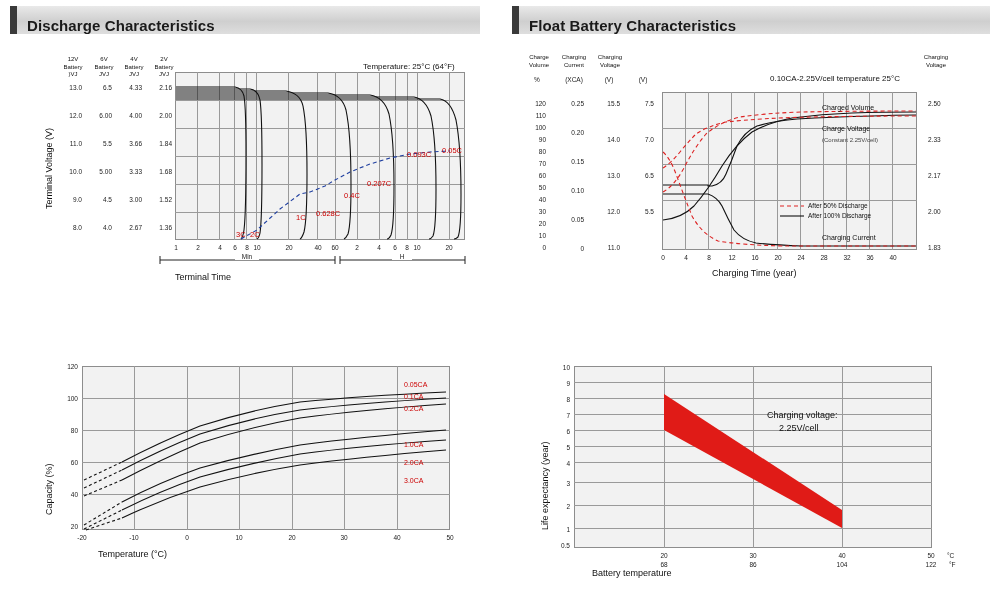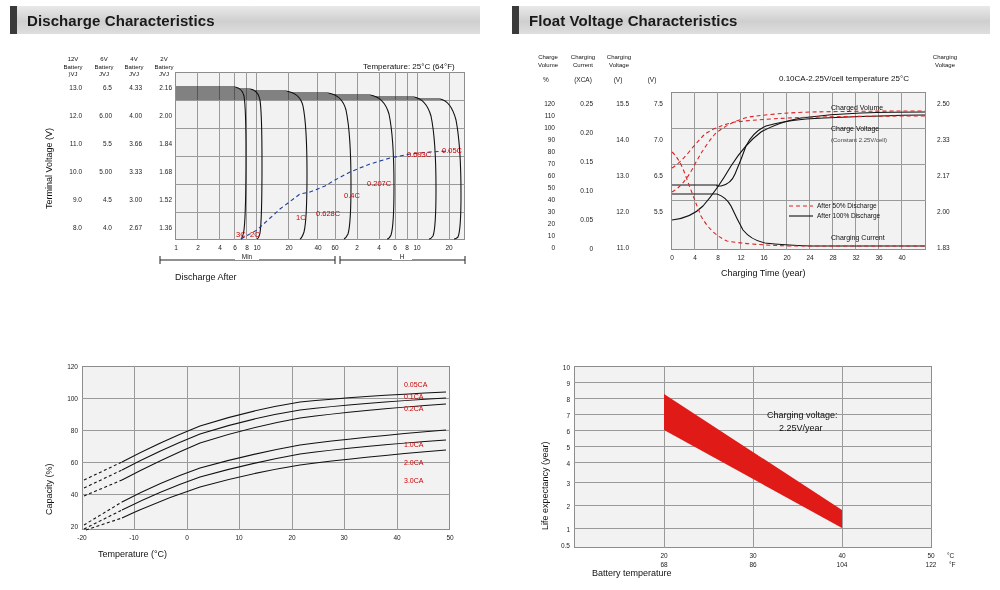--- a/index.html
+++ b/index.html
@@ -9,21 +9,21 @@
     overflow:hidden;
   }
   .page{position:relative;width:1000px;height:590px;}
 
   .panel{position:absolute;}
   .panel-title{
     position:relative;
     height:28px;
     background:linear-gradient(to bottom,#e9e9e9,#cfcfcf 55%,#dedede);
     border-left:7px solid #3a3a3a;
-    display:flex;align-items:center;
+    display:flex;align-items:flex-end;
     box-sizing:border-box;
   }
   .panel-title span{
     font-size:15px;font-weight:bold;color:#1a1a1a;
     padding-left:10px;letter-spacing:0.1px;
   }
   .plot-wrap{position:relative;}
 
   .grid-rect{
     position:absolute;background:#f2f2f2;
@@ -190,30 +190,30 @@
           <path d="M150,222 L150,230"></path>
           <path d="M325,222 L325,230"></path>
           <path d="M330,226 L455,226"></path>
           <path d="M330,222 L330,230"></path>
           <path d="M455,222 L455,230"></path>
         </g>
       </svg>
       <div class="tick c" style="left:225px;top:219px;width:24px;background:#fff;">Min</div>
       <div class="tick c" style="left:382px;top:219px;width:20px;background:#fff;">H</div>
 
-      <div class="axis-title" style="left:165px;top:238px;">Discharge After</div>
+      <div class="axis-title" style="left:165px;top:238px;">Terminal Time</div>
     </div>
   </div>
 
   <div class="panel" style="left:512px;top:6px;width:478px;height:285px;">
     <div class="panel-title">
-      <span>Float Voltage Characteristics</span>
-    </div>
-
-    <div class="plot-wrap" style="position:absolute;left:9px;top:28px;width:478px;height:257px;">
+      <span>Float Battery Characteristics</span>
+    </div>
+
+    <div class="plot-wrap" style="position:absolute;left:0;top:28px;width:478px;height:257px;">
 
       <div class="hdr" style="left:10px;top:20px;width:34px;">
         <div>Charge</div>
         <div>Volume</div>
       </div>
       <div class="hdr" style="left:44px;top:20px;width:36px;">
         <div>Charging</div>
         <div>Current</div>
       </div>
       <div class="hdr" style="left:80px;top:20px;width:36px;">
@@ -428,21 +428,21 @@
       <div class="hline" style="left:62px;top:198px;width:358px;"></div>
       <div class="vline" style="left:152px;top:36px;height:182px;"></div>
       <div class="vline" style="left:241px;top:36px;height:182px;"></div>
       <div class="vline" style="left:330px;top:36px;height:182px;"></div>
 
       <svg width="478" height="252">
         <path d="M152,64 L330,180 L330,198 L152,100 Z" fill="#e01b17"></path>
       </svg>
 
       <div class="lbl" style="left:255px;top:80px;font-size:9px;">Charging voltage:</div>
-      <div class="lbl" style="left:267px;top:93px;font-size:9px;">2.25V/year</div>
+      <div class="lbl" style="left:267px;top:93px;font-size:9px;">2.25V/cell</div>
 
       <div class="tick c" style="left:142px;top:222px;width:20px;">20</div>
       <div class="tick c" style="left:231px;top:222px;width:20px;">30</div>
       <div class="tick c" style="left:320px;top:222px;width:20px;">40</div>
       <div class="tick c" style="left:409px;top:222px;width:20px;">50</div>
 
       <div class="tick c" style="left:142px;top:231px;width:20px;">68</div>
       <div class="tick c" style="left:231px;top:231px;width:20px;">86</div>
       <div class="tick c" style="left:320px;top:231px;width:20px;">104</div>
       <div class="tick c" style="left:409px;top:231px;width:20px;">122</div>

